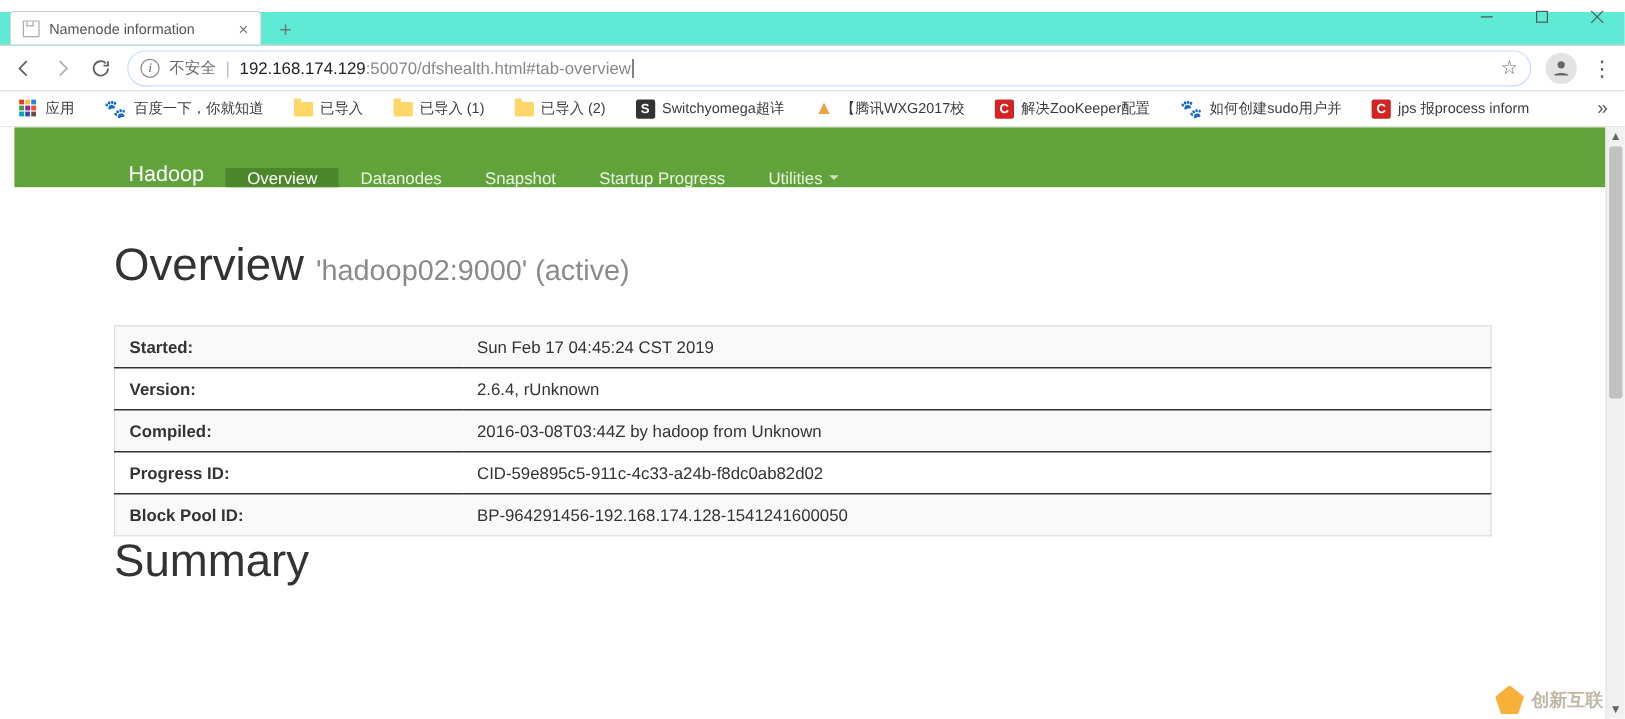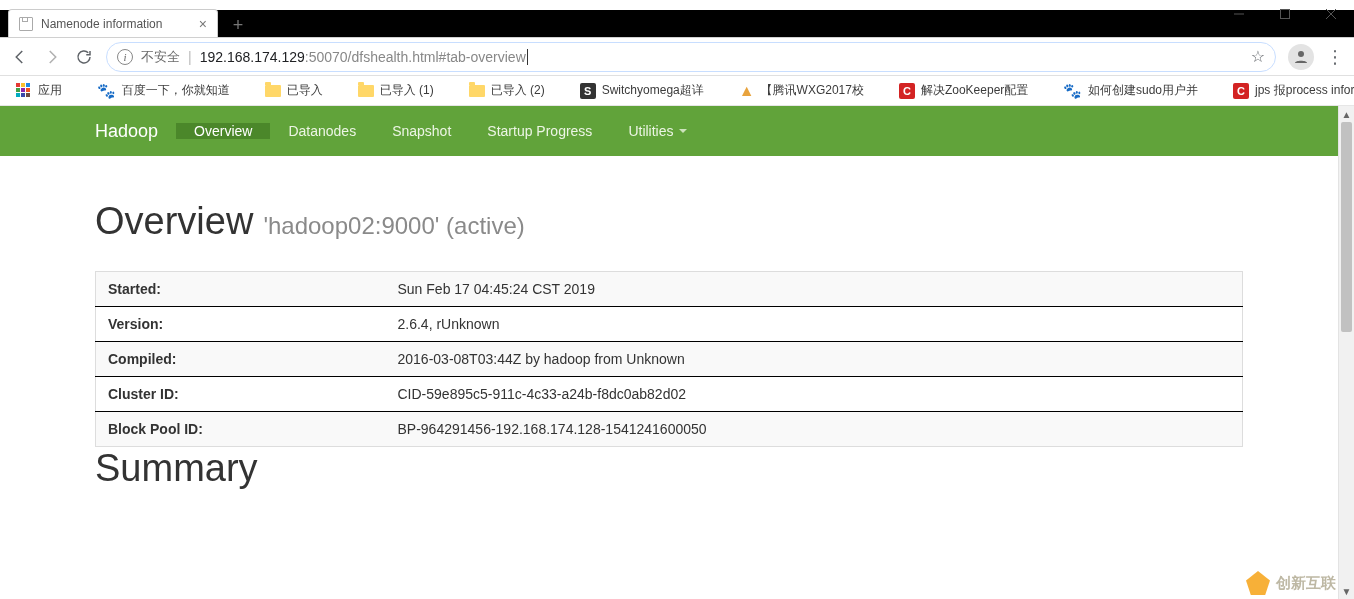--- a/index.html
+++ b/index.html
@@ -5,21 +5,21 @@
   * { margin: 0; padding: 0; box-sizing: border-box; }
   body { font-family: "Segoe UI", Arial, sans-serif; font-size: 14px; color: #333; background: #fff; width: 1354px; height: 599px; overflow: hidden; position: relative; }
 
   
   .win-bar { height: 10px; background: #fff; position: relative; }
   .win-ctr { position: absolute; top: 0; right: 0; display: flex; }
   .win-btn { width: 46px; height: 28px; display: flex; align-items: center; justify-content: center; color: #555; font-size: 13px; }
   .win-btn svg { width: 12px; height: 12px; }
 
   
-  .tab-strip { height: 28px; background: #000000; display: flex; align-items: flex-end; padding-left: 8px; border-bottom: 1px solid #d0d0d0; }
+  .tab-strip { height: 28px; background: #5eead4; display: flex; align-items: flex-end; padding-left: 8px; border-bottom: 1px solid #d0d0d0; }
   .tab { height: 28px; display: flex; align-items: center; background: #f2f2f2; border: 1px solid #ccc; border-bottom: none; border-top-left-radius: 4px; border-top-right-radius: 4px; padding: 0 10px; min-width: 210px; gap: 8px; font-size: 12px; color: #555; position: relative; background: #fff; }
   .tab .fav { width: 14px; height: 14px; border: 1px solid #aaa; border-radius: 1px; position: relative; }
   .tab .fav::before { content: ""; position: absolute; left: 2px; top: 0; width: 4px; height: 3px; border: 1px solid #aaa; border-top: none; }
   .tab .close { margin-left: auto; color: #777; font-size: 14px; }
   .new-tab { width: 28px; height: 24px; display: flex; align-items: center; justify-content: center; color: #777; font-size: 18px; margin-left: 6px; }
 
   
   .addr-row { height: 38px; display: flex; align-items: center; padding: 0 10px; gap: 12px; border-bottom: 1px solid #e0e0e0; }
   .nav-btn { width: 20px; height: 20px; display: flex; align-items: center; justify-content: center; color: #5f6368; }
   .nav-btn svg { width: 18px; height: 18px; }
@@ -30,21 +30,21 @@
   .omni-sep { color: #bbb; }
   .omni-url { color: #202124; font-size: 14px; flex: 1; white-space: nowrap; overflow: hidden; display: flex; }
   .omni-url .dim { color: #888; }
   .cursor { width: 1px; background:#333; height:16px; display:inline-block; margin-left:1px;}
   .star { color: #5f6368; font-size: 16px; }
   .profile { width: 26px; height: 26px; border-radius: 50%; background: #e3e3e3; display:flex; align-items:center; justify-content:center; color:#666;}
   .profile svg{width:18px;height:18px;}
   .kebab { color: #5f6368; font-size: 18px; letter-spacing:0;}
 
   
-  .bm-bar { height: 30px; display: flex; align-items: center; padding: 0 8px; gap: 19px; border-bottom: 1px solid #e6e6e6; font-size: 12px; color: #3b3b3b; }
+  .bm-bar { height: 30px; display: flex; align-items: center; padding: 0 8px; gap: 9px; border-bottom: 1px solid #e6e6e6; font-size: 12px; color: #3b3b3b; }
   .bm { display: flex; align-items: center; gap: 6px; padding: 0 8px; height: 100%; white-space: nowrap; }
   .apps-ico { width: 16px; height: 16px; display: grid; grid-template-columns: repeat(3,4px); grid-template-rows: repeat(3,4px); gap: 1px; }
   .apps-ico span:nth-child(1){background:#e53935;} .apps-ico span:nth-child(2){background:#fbc02d;} .apps-ico span:nth-child(3){background:#1e88e5;}
   .apps-ico span:nth-child(4){background:#43a047;} .apps-ico span:nth-child(5){background:#8e24aa;} .apps-ico span:nth-child(6){background:#f4511e;}
   .apps-ico span:nth-child(7){background:#00acc1;} .apps-ico span:nth-child(8){background:#3949ab;} .apps-ico span:nth-child(9){background:#6d4c41;}
   .paw { color:#2d6ad2; font-size:15px; }
   .folder { width: 16px; height: 12px; background: #ffd768; border-radius: 1px; position: relative; }
   .folder::before { content:""; position:absolute; top:-3px; left:0; width:6px; height:3px; background:#ffd768; border-radius:1px 1px 0 0;}
   .ico-sq { width:16px; height:16px; display:flex; align-items:center; justify-content:center; font-size:11px; font-weight:bold; color:#fff; border-radius:2px;}
   .ico-so { background:#333; } .ico-so::after{content:"S";}
@@ -53,21 +53,21 @@
   .bm-overflow { margin-left: auto; color:#555; font-size:16px; padding:0 6px;}
 
   
   .viewport { display:flex; height: calc(599px - 10px - 28px - 38px - 30px); }
   .page { flex:1; overflow:hidden; }
   .vscroll { width: 16px; background:#f1f1f1; position:relative; border-left:1px solid #e3e3e3;}
   .vscroll .arrow{height:16px;display:flex;align-items:center;justify-content:center;color:#666;font-size:10px;}
   .vscroll .thumb{position:absolute; top:16px; left:2px; right:2px; height:210px; background:#c1c1c1; border-radius:2px;}
 
   
-  .h-nav { background:#61a33a; height:50px; display:flex; align-items:center; padding-left:95px; color:#fff; }
+  .h-nav { background:#61a33a; height:50px; display:flex; align-items:flex-end; padding-left:95px; color:#fff;margin-left:12px; }
   .brand { display:flex; align-items:center; font-size:18px; padding:0 18px 0 0; }
   .h-tab { display:flex; align-items:center; padding:0 18px; font-size:14px; color:#ecf5e4; }
   .h-tab.active { background:#4b872a; color:#fff; }
   .caret { margin-left:5px; display:inline-block; width:0; height:0; border-left:4px solid transparent; border-right:4px solid transparent; border-top:4px solid #cde3bc; }
 
   
   .content { padding: 44px 95px 0 95px; }
   h1.ov { font-size:38px; font-weight:400; color:#333; display:flex; align-items:baseline; gap:10px; margin-bottom:28px; }
   h1.ov small { font-size:24px; color:#8a8a8a; font-weight:400; }
   table.info { width:100%; border-collapse:collapse; border:1px solid #ddd; }
@@ -234,21 +234,21 @@
             </tr>
             <tr>
               <th>Version:</th>
               <td>2.6.4, rUnknown</td>
             </tr>
             <tr>
               <th>Compiled:</th>
               <td>2016-03-08T03:44Z by hadoop from Unknown</td>
             </tr>
             <tr>
-              <th>Cluster ID:</th>
+              <th>Progress ID:</th>
               <td>CID-59e895c5-911c-4c33-a24b-f8dc0ab82d02</td>
             </tr>
             <tr>
               <th>Block Pool ID:</th>
               <td>BP-964291456-192.168.174.128-1541241600050</td>
             </tr>
           </tbody>
       </table>
 
       <h1 class="sum">Summary</h1>

